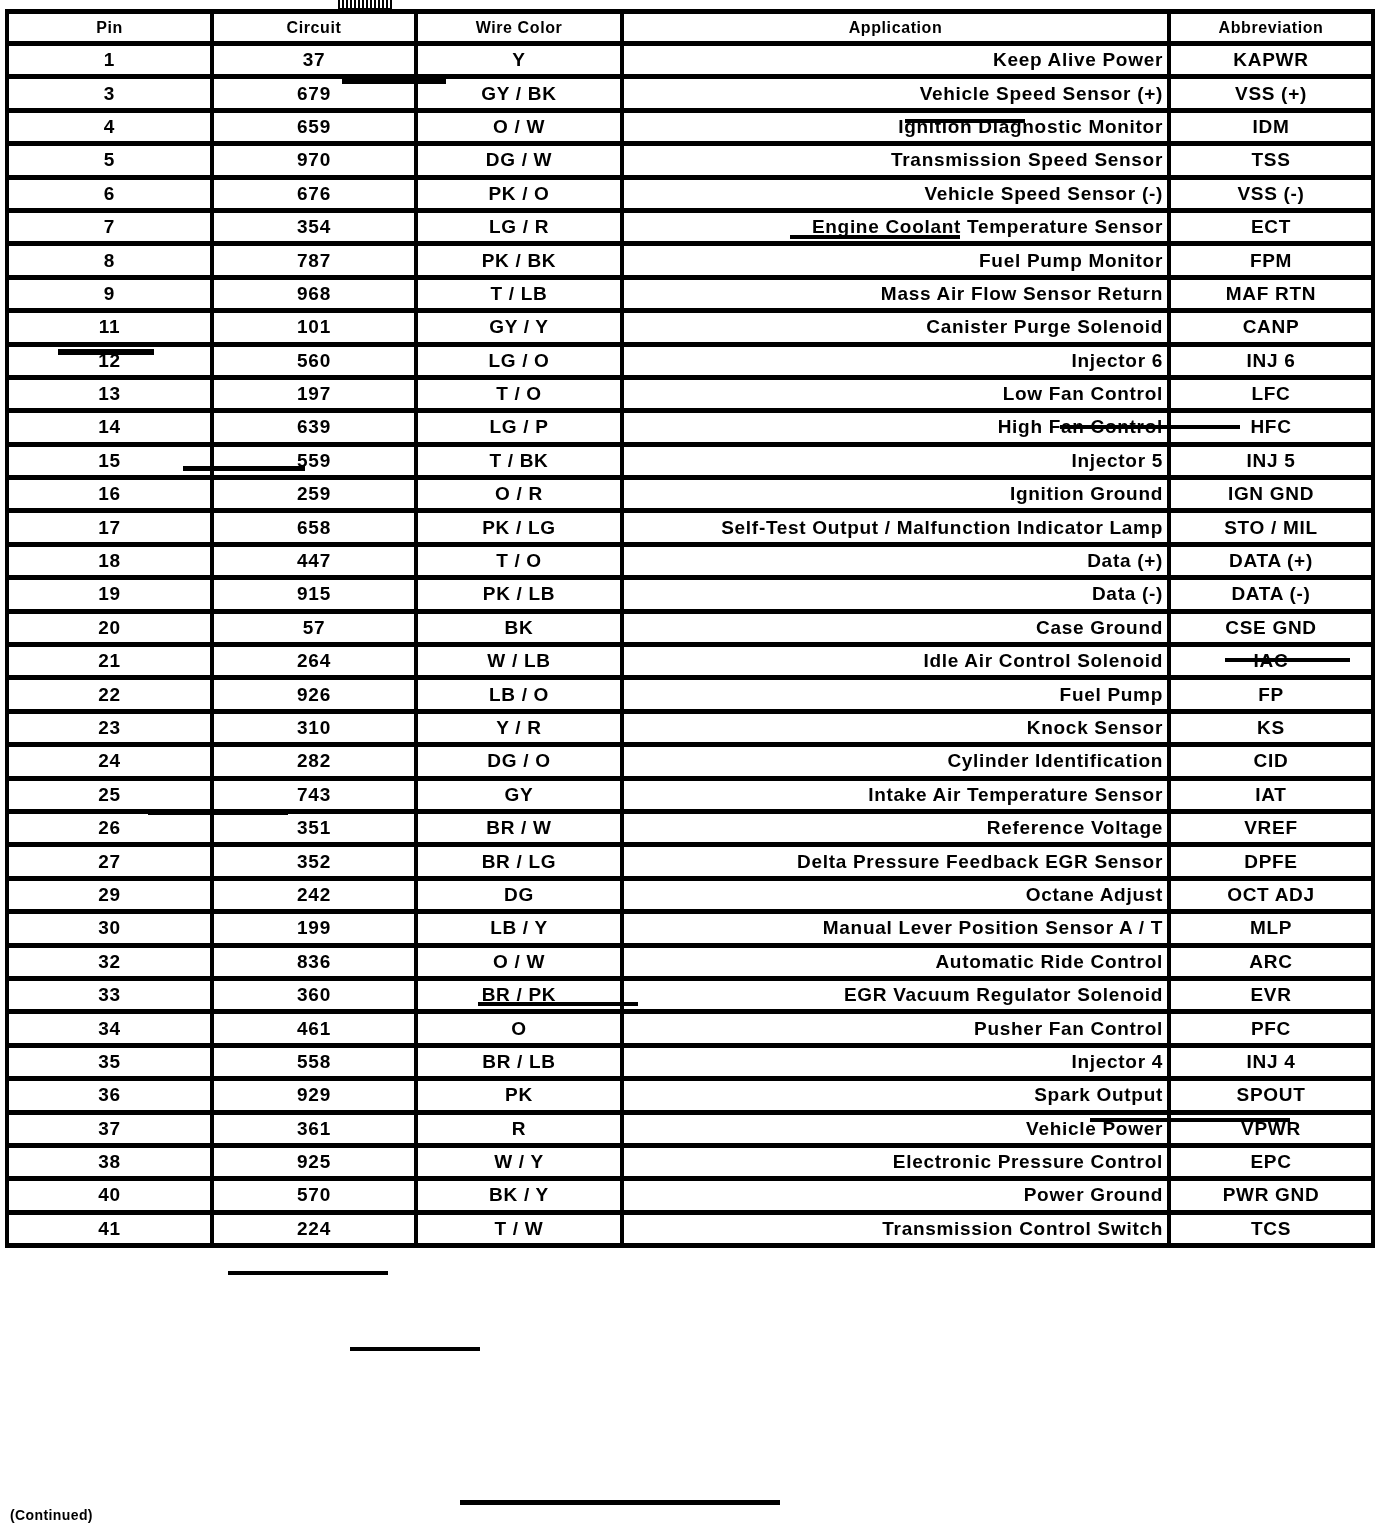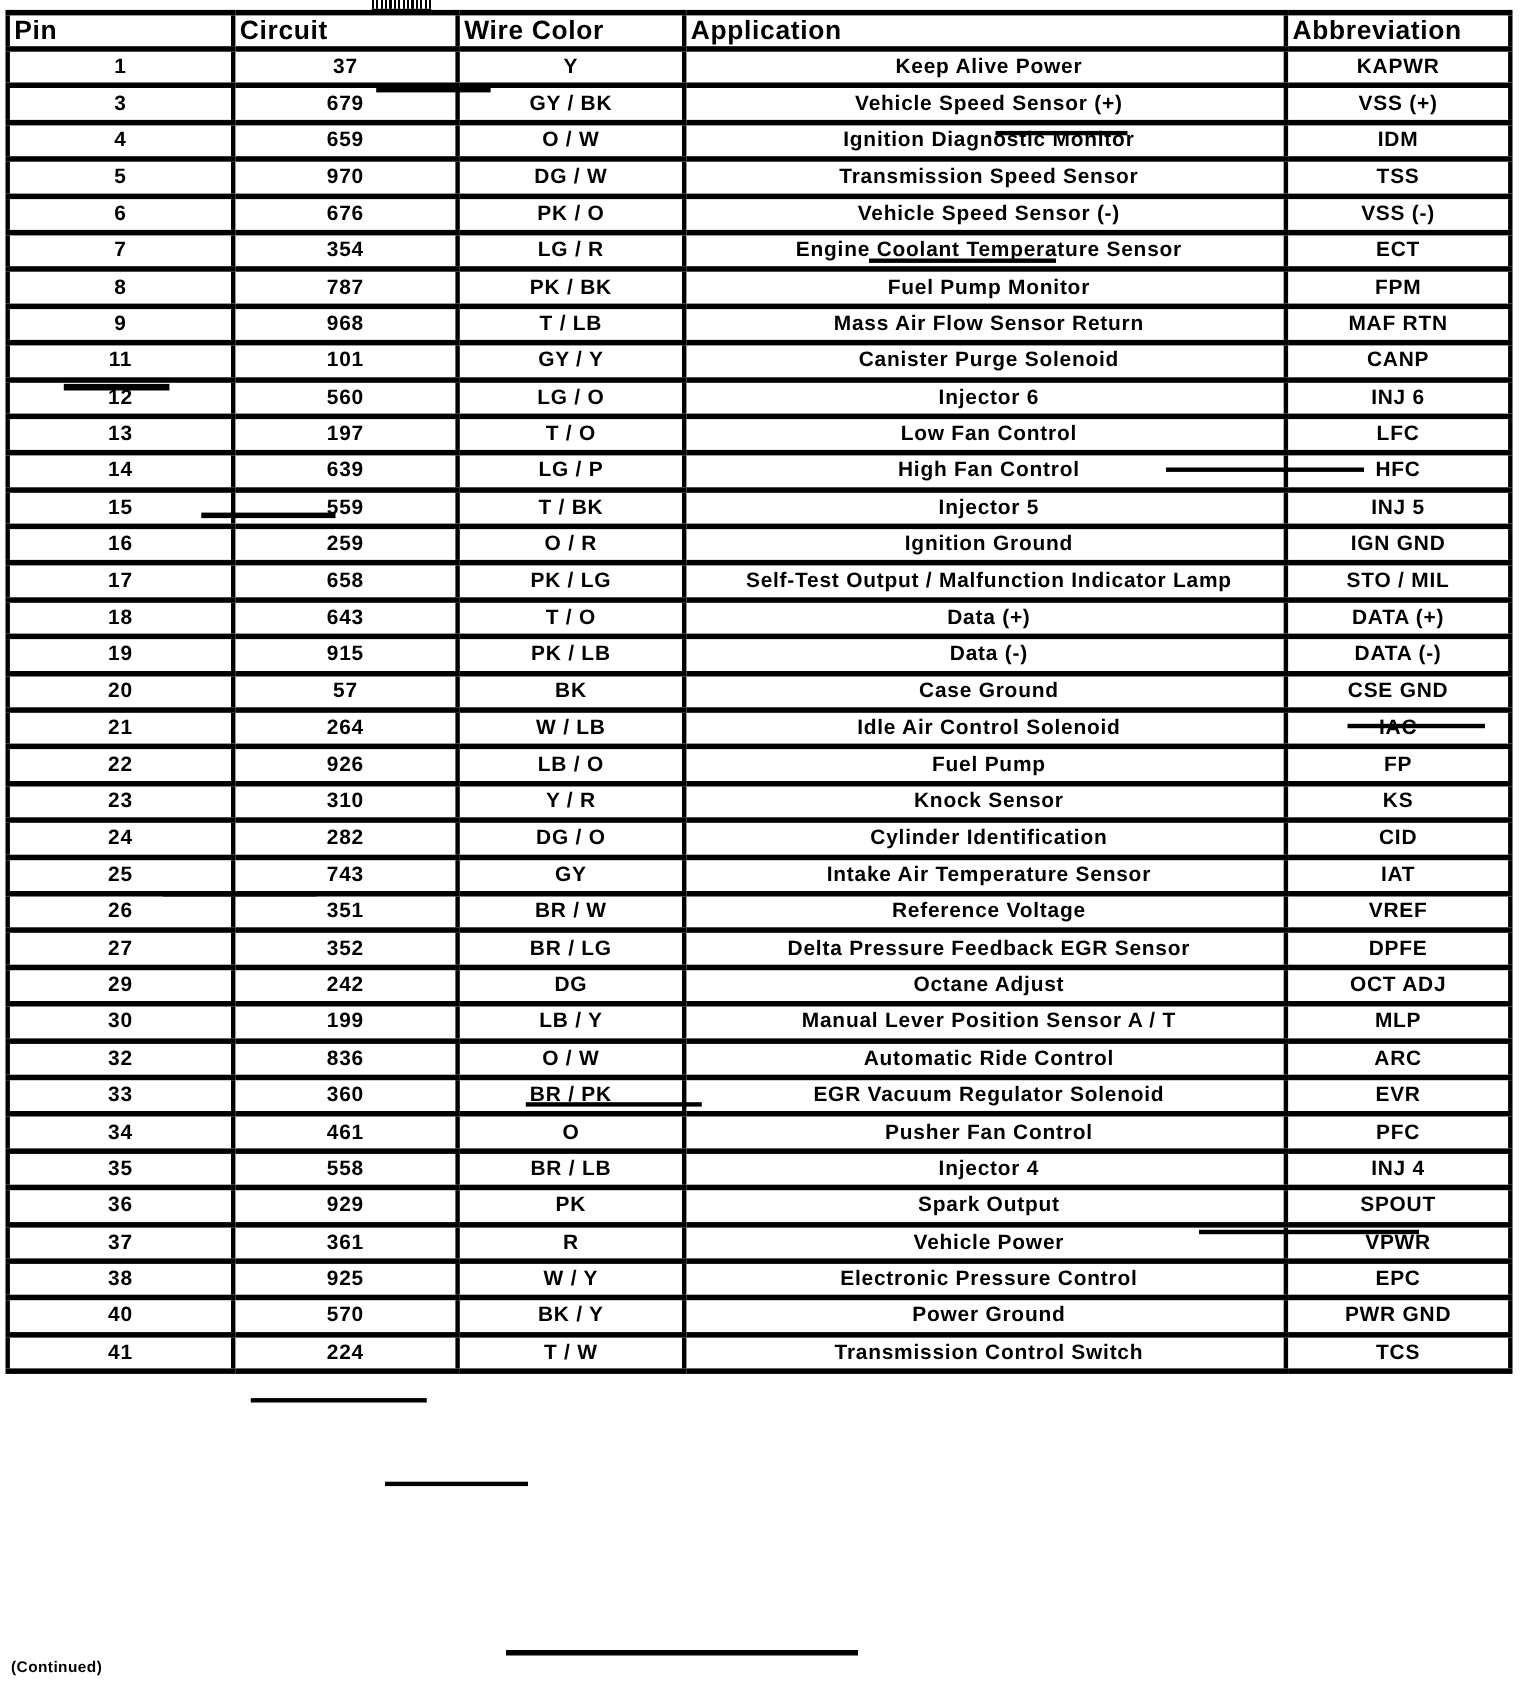--- a/index.html
+++ b/index.html
@@ -25,32 +25,32 @@
   th, td {
     border: 4px solid #000;
     border-top-width: 5px;
     border-bottom-width: 5px;
     overflow: hidden;
     white-space: nowrap;
     padding: 0 4px;
   }
   th {
     height: 32px;
-    font-size: 24px;
+    font-size: 16px;
     letter-spacing: 0.6px;
-    text-align: left;
+    text-align: center;
   }
   td {
     height: 33.4px;
     font-size: 19px;
     letter-spacing: 0.7px;
     text-align: center;
   }
   td:nth-child(4) {
-    text-align: center;
+    text-align: right;
     padding-left: 11px;
   }
   .footer-note {
     position: absolute;
     left: 10px; top: 1507px;
     font-size: 14px;
     letter-spacing: 0.4px;
   }
   .artifacts { position: absolute; inset: 0; pointer-events: none; }
   .scribble {
@@ -182,21 +182,21 @@
       </tr>
       <tr>
         <td>17</td>
         <td>658</td>
         <td>PK / LG</td>
         <td>Self-Test Output / Malfunction Indicator Lamp</td>
         <td>STO / MIL</td>
       </tr>
       <tr>
         <td>18</td>
-        <td>643</td>
+        <td>447</td>
         <td>T / O</td>
         <td>Data (+)</td>
         <td>DATA (+)</td>
       </tr>
       <tr>
         <td>19</td>
         <td>915</td>
         <td>PK / LB</td>
         <td>Data (-)</td>
         <td>DATA (-)</td>

